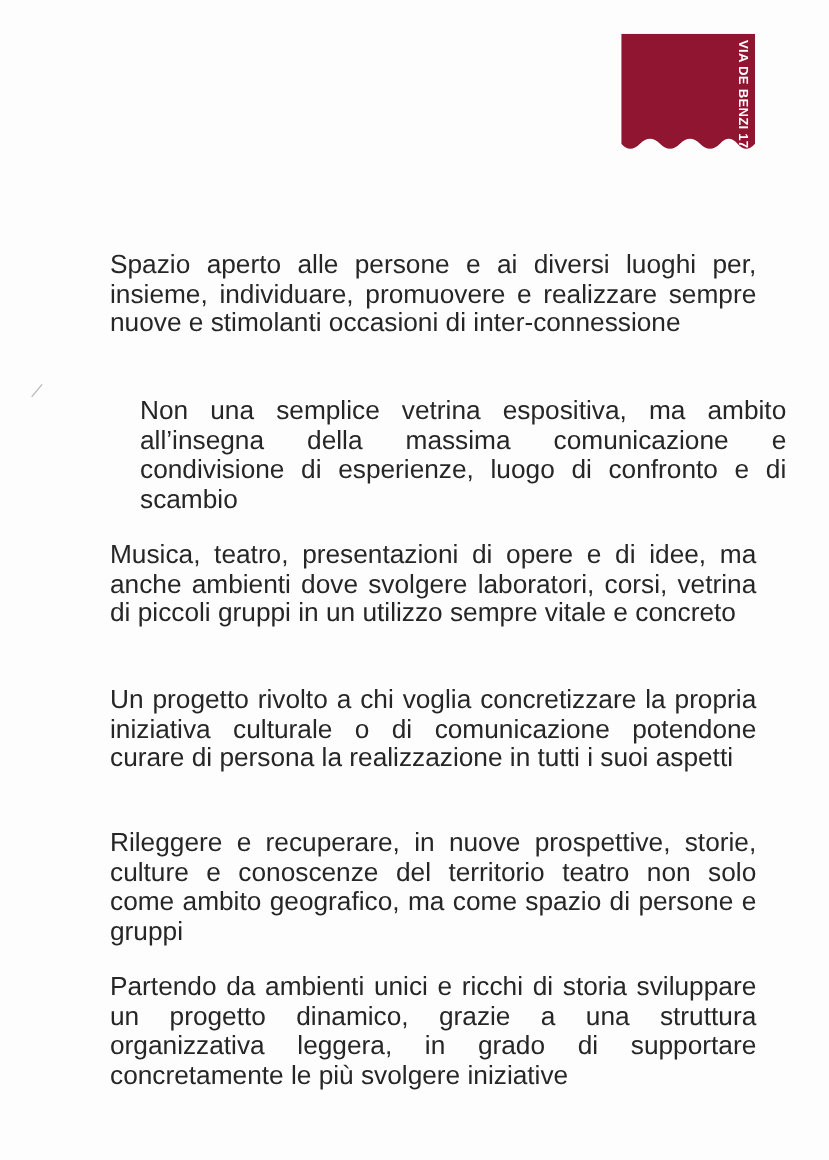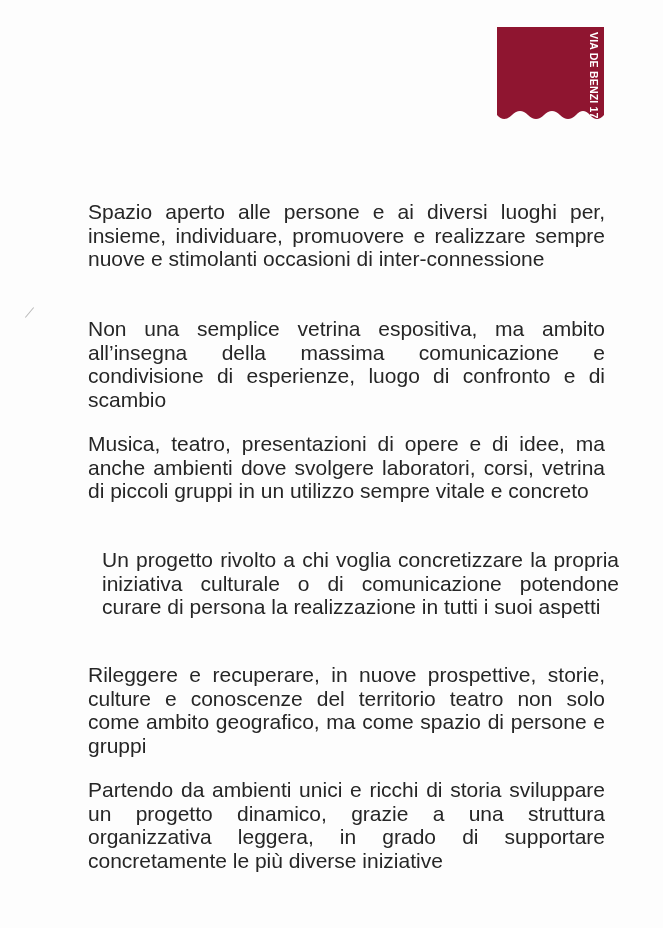--- a/index.html
+++ b/index.html
@@ -91,18 +91,18 @@
   </svg>
   <div class="logo-text">
     <span>VIA DE BENZI 17</span>
   </div>
 </div>
 
 <div class="stray-mark"></div>
 
 <div class="content">
   <p class="para" style="top:0px;">Spazio aperto alle persone e ai diversi luoghi per, insieme, individuare, promuovere e realizzare sempre nuove e stimolanti occasioni di inter-connessione</p>
-  <p class="para" style="top:117px;">Non una semplice vetrina espositiva, ma ambito all’insegna della massima comunicazione e condivisione di esperienze, luogo di confronto e di scambio</p>
+  <p class="para" style="top:117px;margin-left:24px;">Non una semplice vetrina espositiva, ma ambito all’insegna della massima comunicazione e condivisione di esperienze, luogo di confronto e di scambio</p>
   <p class="para" style="top:232px;">Musica, teatro, presentazioni di opere e di idee, ma anche ambienti dove svolgere laboratori, corsi, vetrina di piccoli gruppi in un utilizzo sempre vitale e concreto</p>
-  <p class="para" style="top:348px;margin-left:14px;">Un progetto rivolto a chi voglia concretizzare la propria iniziativa culturale o di comunicazione potendone curare di persona la realizzazione in tutti i suoi aspetti</p>
+  <p class="para" style="top:348px;">Un progetto rivolto a chi voglia concretizzare la propria iniziativa culturale o di comunicazione potendone curare di persona la realizzazione in tutti i suoi aspetti</p>
   <p class="para" style="top:463px;">Rileggere e recuperare, in nuove prospettive, storie, culture e conoscenze del territorio teatro non solo come ambito geografico, ma come spazio di persone e gruppi</p>
-  <p class="para" style="top:578px;">Partendo da ambienti unici e ricchi di storia sviluppare un progetto dinamico, grazie a una struttura organizzativa leggera, in grado di supportare concretamente le più diverse iniziative</p>
+  <p class="para" style="top:578px;">Partendo da ambienti unici e ricchi di storia sviluppare un progetto dinamico, grazie a una struttura organizzativa leggera, in grado di supportare concretamente le più svolgere iniziative</p>
 </div>
 
 </body></html>

